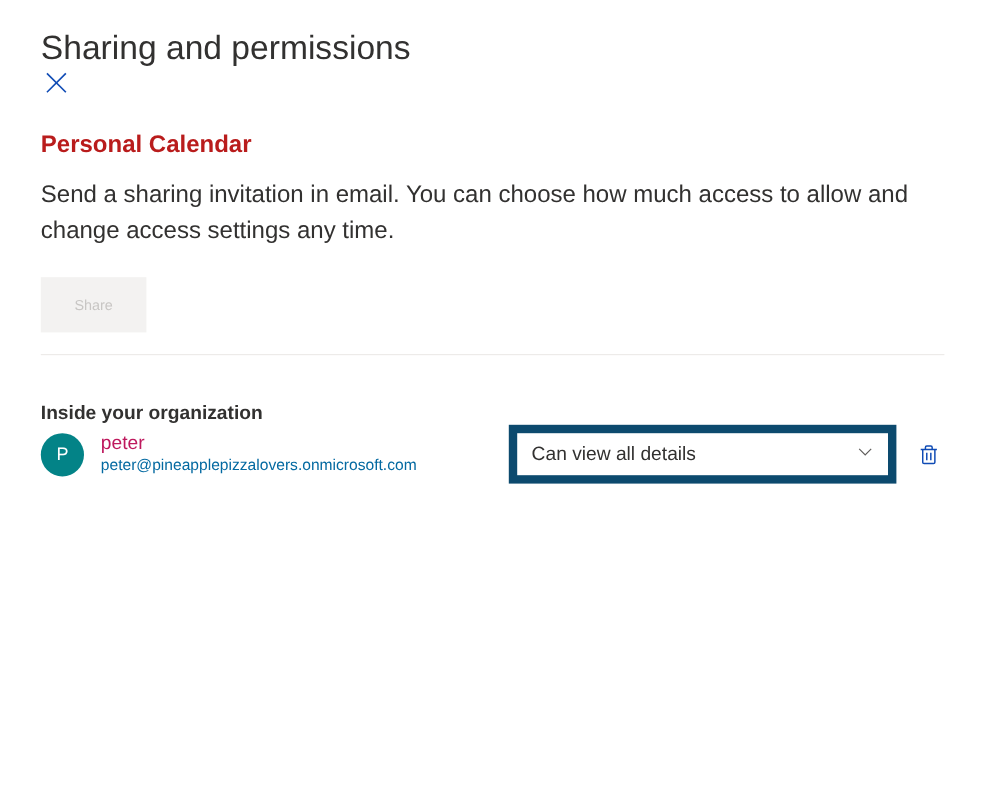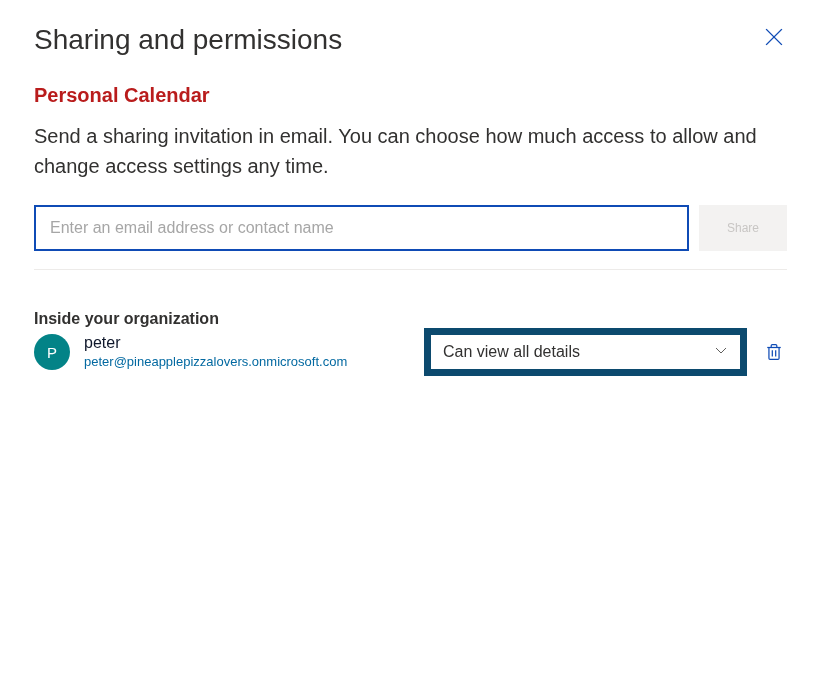--- a/index.html
+++ b/index.html
@@ -13,20 +13,21 @@
       width: 821px;
       height: 674px;
       padding: 24px 34px;
       color: #323130;
     }
     .header {
       display: flex;
       justify-content: space-between;
       align-items: flex-start;
       margin-bottom: 28px;
+      flex-direction: column;
     }
     .page-title {
       font-size: 28px;
       font-weight: 300;
       color: #323130;
     }
     .close-btn {
       background: none;
       border: none;
       cursor: pointer;
@@ -106,21 +107,21 @@
       font-weight: 400;
       flex-shrink: 0;
     }
     .person-info {
       flex: 0 0 auto;
       min-width: 0;
       width: 326px;
     }
     .person-name {
       font-size: 16px;
-      color: #0f172a;
+      color: #be185d;
       line-height: 1.3;
     }
     .person-email {
       font-size: 13px;
       color: #0369a1;
       line-height: 1.3;
     }
     .permission-select {
       position: relative;
       flex: 1;
@@ -164,21 +165,20 @@
       <line x1="15" y1="1" x2="1" y2="15"></line>
     </svg>
   </button>
 </div>
 
 <h2 class="subtitle">Personal Calendar</h2>
 
 <p class="description">Send a sharing invitation in email. You can choose how much access to allow and change access settings any time.</p>
 
 <div class="input-row">
-  <input type="text" class="email-input" placeholder="Enter an email address or contact name" style="">
   <button class="share-btn" disabled="">Share</button>
 </div>
 
 <hr class="divider">
 
 <h3 class="section-title">Inside your organization</h3>
 
 <div class="person-row">
   <div class="avatar">P</div>
   <div class="person-info">

